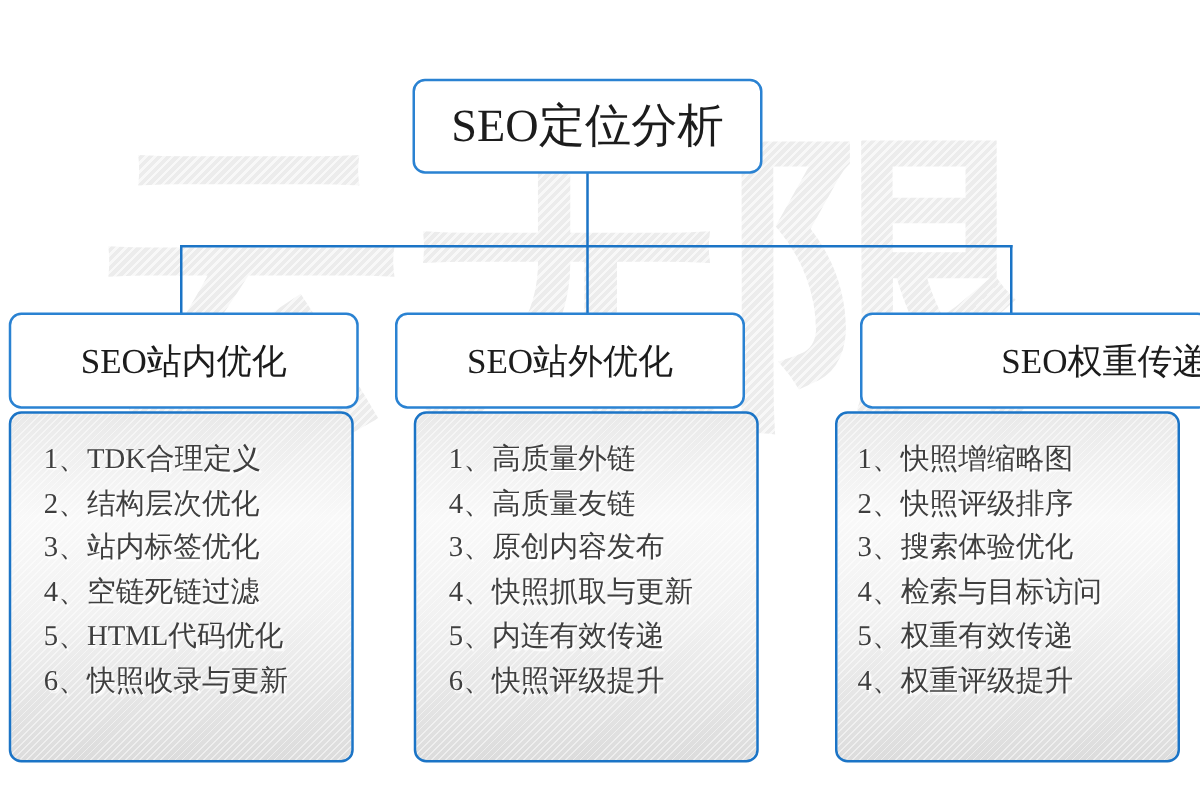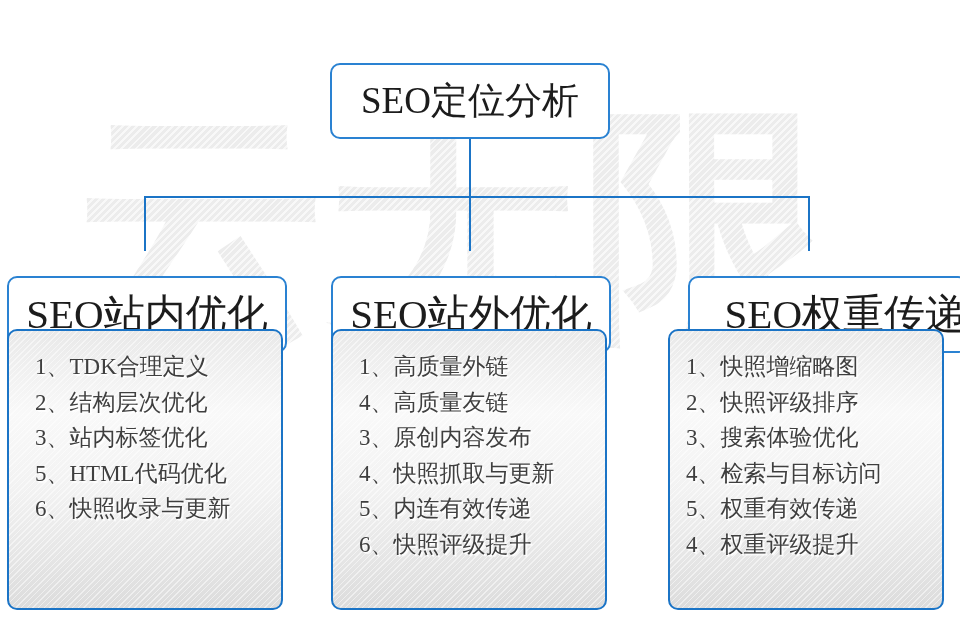--- a/index.html
+++ b/index.html
@@ -27,23 +27,23 @@
   .line-left    {left:144px;top:196px;width:2px;height:55px;}
   .line-right   {left:808px;top:196px;width:2px;height:55px;}
   
   .node{
     position:absolute;z-index:2;background:#ffffff;
     border:2px solid #2a82d2;border-radius:10px;
     display:flex;align-items:center;justify-content:center;
     color:#1c1c1c;
   }
   .top-node{left:330px;top:63px;width:276px;height:72px;font-size:37px;font-weight:500;}
-  .head-node{top:250px;width:276px;height:73px;font-size:41px;font-weight:500;margin-top:26px;}
+  .head-node{top:250px;width:276px;height:73px;font-size:28px;font-weight:500;}
   .head-1{left:7px;}
-  .head-2{left:331px;}
+  .head-2{left:316px;}
   .head-3{left:688px;justify-content:flex-end;}
   
   .panel{
     position:absolute;top:329px;width:276px;height:281px;z-index:2;
     border:2px solid #1b74c6;border-radius:10px;
     background:
       repeating-linear-gradient(135deg,rgba(255,255,255,0.5) 0px,rgba(255,255,255,0.5) 1px,rgba(255,255,255,0) 1px,rgba(255,255,255,0) 4px),
       linear-gradient(180deg,#e9e9e9 0%,#f9f9f9 30%,#f2f2f2 58%,#dcdcdc 100%);
     padding:18px 0 0 26px;box-sizing:border-box;
   }
@@ -82,20 +82,21 @@
     <span>SEO站外优化</span>
   </div>
   <div class="node head-node head-3">
     <span>SEO权重传递</span>
   </div>
 
   <div class="panel panel-1">
     <div class="list-item">1、TDK合理定义</div>
     <div class="list-item">2、结构层次优化</div>
     <div class="list-item">3、站内标签优化</div>
+    <div class="list-item">4、空链死链过滤</div>
     <div class="list-item">5、HTML代码优化</div>
     <div class="list-item">6、快照收录与更新</div>
   </div>
 
   <div class="panel panel-2">
     <div class="list-item">1、高质量外链</div>
     <div class="list-item">4、高质量友链</div>
     <div class="list-item">3、原创内容发布</div>
     <div class="list-item">4、快照抓取与更新</div>
     <div class="list-item">5、内连有效传递</div>

